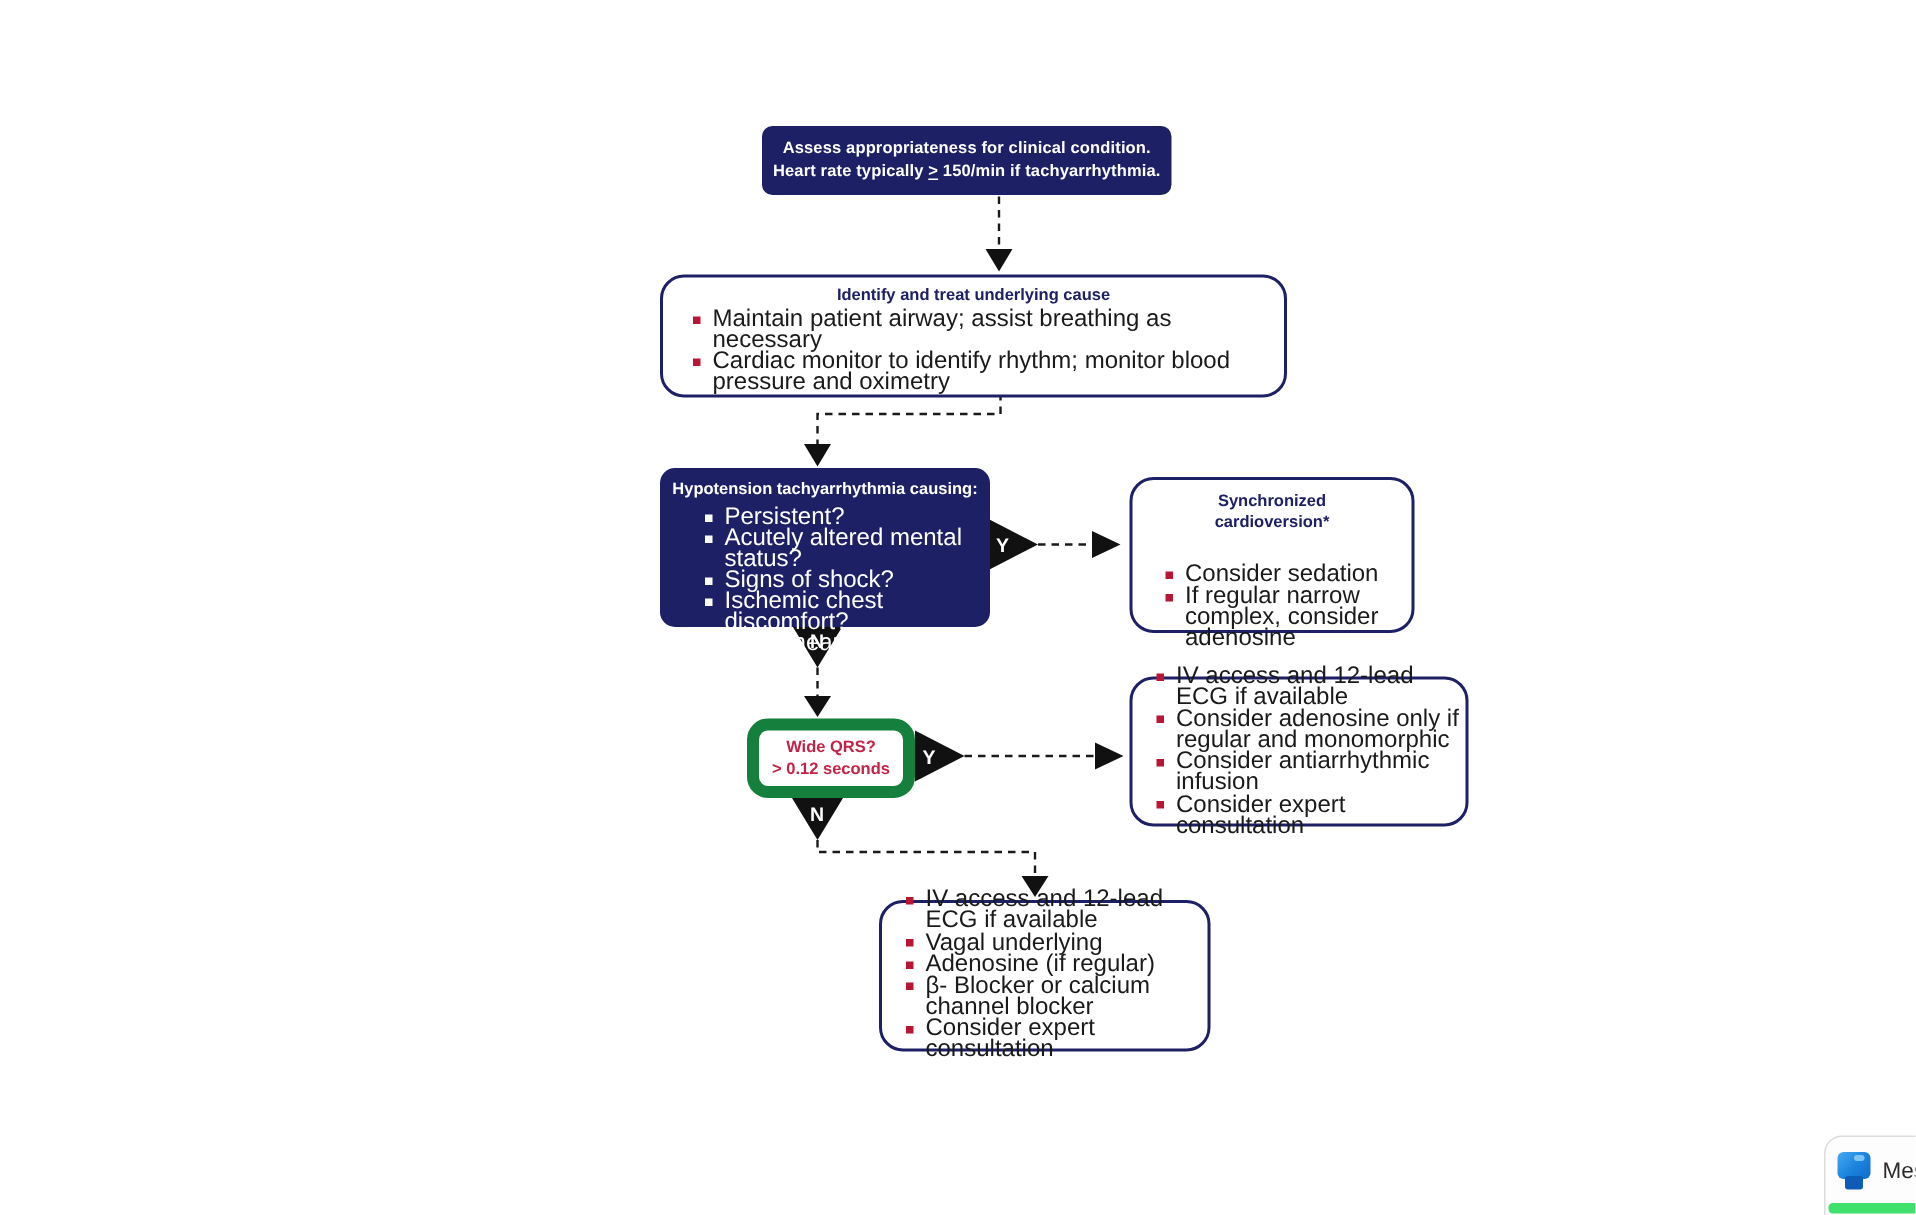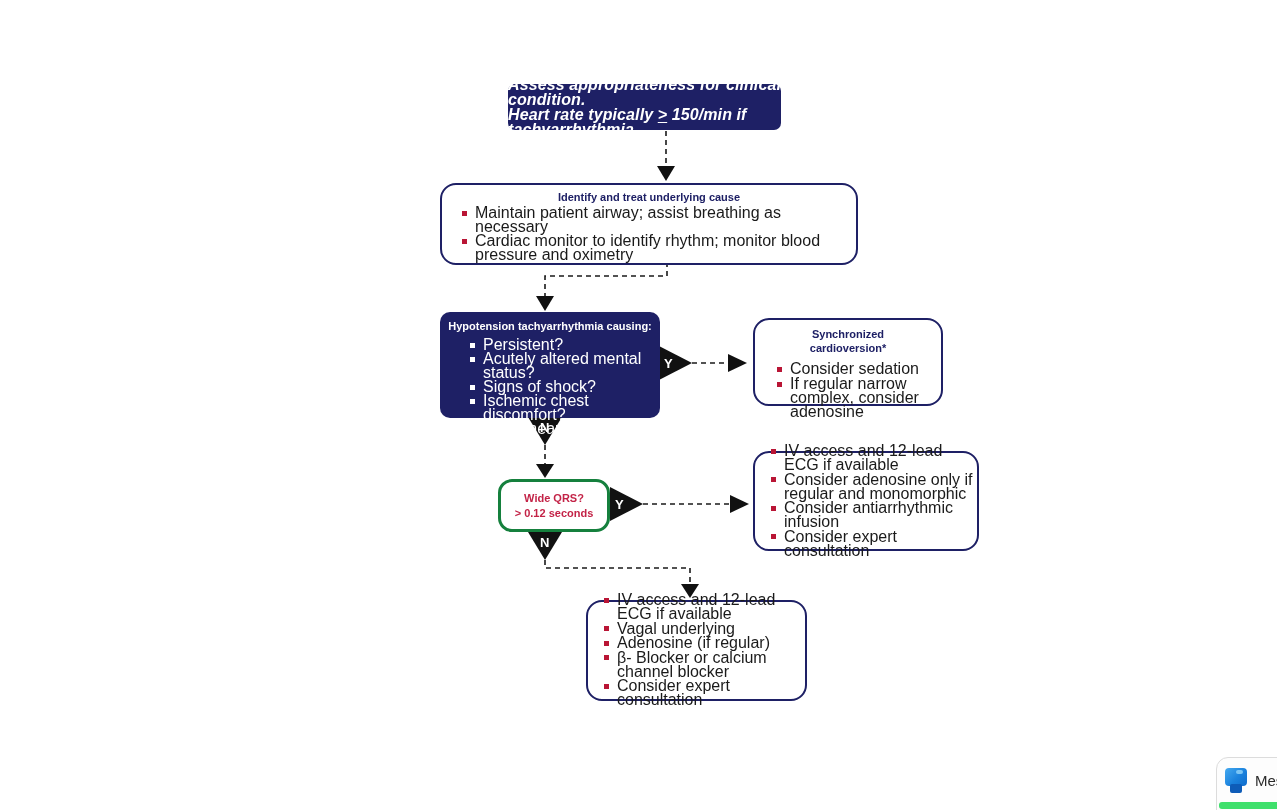--- a/index.html
+++ b/index.html
@@ -13,27 +13,27 @@
 
   
   .box { position:absolute; box-sizing:border-box; }
   .navy-fill {
     background:#1e2065; color:#ffffff; border-radius:8px;
   }
   .outline {
     background:#ffffff; border:2.5px solid #1e2065; border-radius:16px;
   }
   .red-outline {
-    background:#ffffff; border:3px solid #15803d; border-radius:14px;
+    background:#ffffff; border:8px solid #15803d; border-radius:14px;
   }
 
   .box1 { left:508px; top:84px; width:273px; height:46px;
     display:flex; flex-direction:column; justify-content:center; align-items:center;
     border-radius:7px; }
-  .box1 .line { font-size:16px; font-weight:bold; line-height:15px; letter-spacing:.1px;font-style:italic; }
+  .box1 .line { font-size:11px; font-weight:bold; line-height:15px; letter-spacing:.1px; }
   .uline { text-decoration:underline; text-underline-offset:2px; }
 
   .box2 { left:440px; top:183px; width:418px; height:82px; padding-top:6px; }
   .box-title { color:#1e2065; font-weight:bold; font-size:11px; text-align:center; margin:0 0 3px 0; }
   .navy-title { color:#ffffff; font-weight:bold; font-size:11px; text-align:center; margin:0 0 6px 0; }
 
   ul.bullets { list-style:none; margin:0; padding:0 4px 0 12px; }
   ul.bullets li {
     position:relative; padding-left:13px; font-size:16px; line-height:14px; color:#1a1a1a;
   }
@@ -41,23 +41,23 @@
     content:""; position:absolute; left:0; top:4.5px; width:5px; height:5px; background:#b91535;
   }
   ul.bullets.white li { color:#ffffff; }
   ul.bullets.white li::before { background:#ffffff; }
 
   .box2 ul.bullets { padding-left:20px; }
 
   .box3 { left:440px; top:312px; width:220px; height:106px; padding-top:8px; border-radius:10px; }
   .box3 ul.bullets { padding-left:30px; }
 
-  .boxSync { left:753px; top:318px; width:190px; height:88px; padding-top:7px; }
+  .boxSync { left:753px; top:318px; width:190px; height:104px; padding-top:7px; }
   .boxSync .box-title { margin-bottom:0; line-height:14px; }
-  .boxSync ul.bullets { margin-top:7px; padding-left:22px; }
+  .boxSync ul.bullets { margin-top:21px; padding-left:22px; }
   .boxSync ul.bullets li { margin-bottom:1px; }
 
   .boxQRS { left:498px; top:479px; width:112px; height:53px;
     display:flex; flex-direction:column; justify-content:center; align-items:center; }
   .boxQRS .line { color:#c32347; font-weight:bold; font-size:11px; line-height:15px; }
 
   .boxWideY { left:753px; top:451px; width:226px; height:100px;
     display:flex; align-items:center; }
   .boxWideY ul.bullets { padding-left:16px; padding-right:4px; }
   .boxWideY ul.bullets li { margin-bottom:0.5px; }

